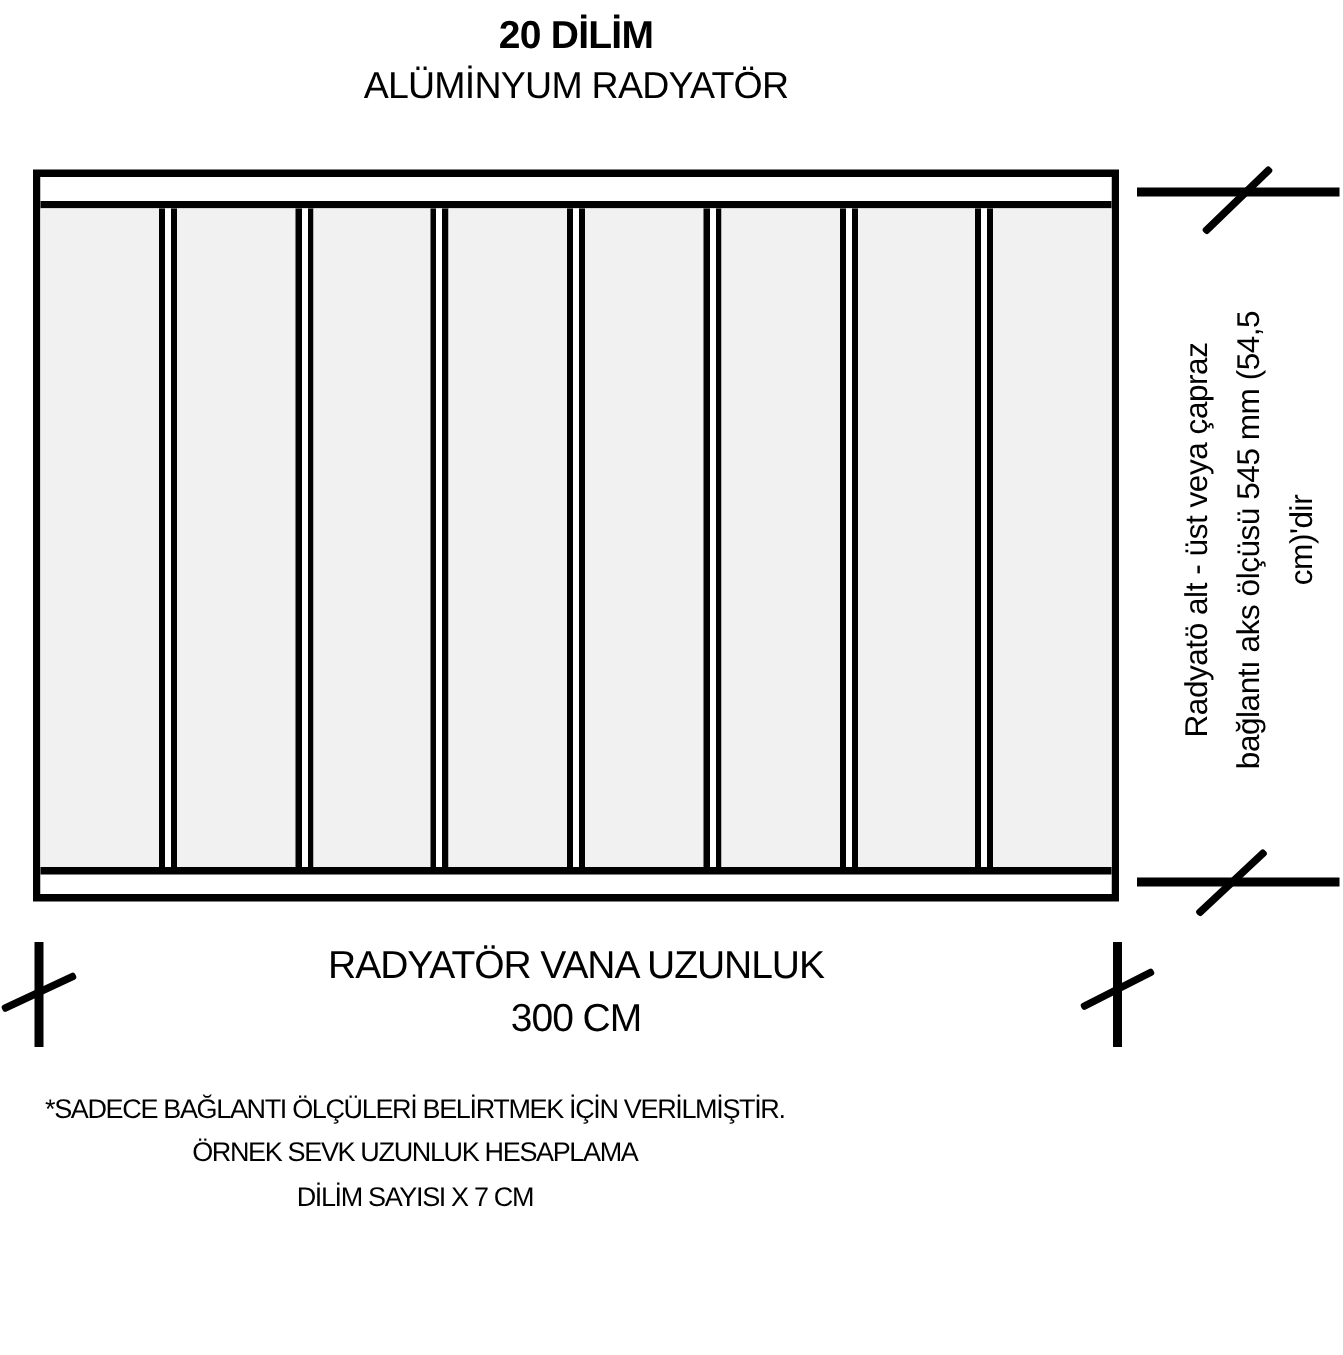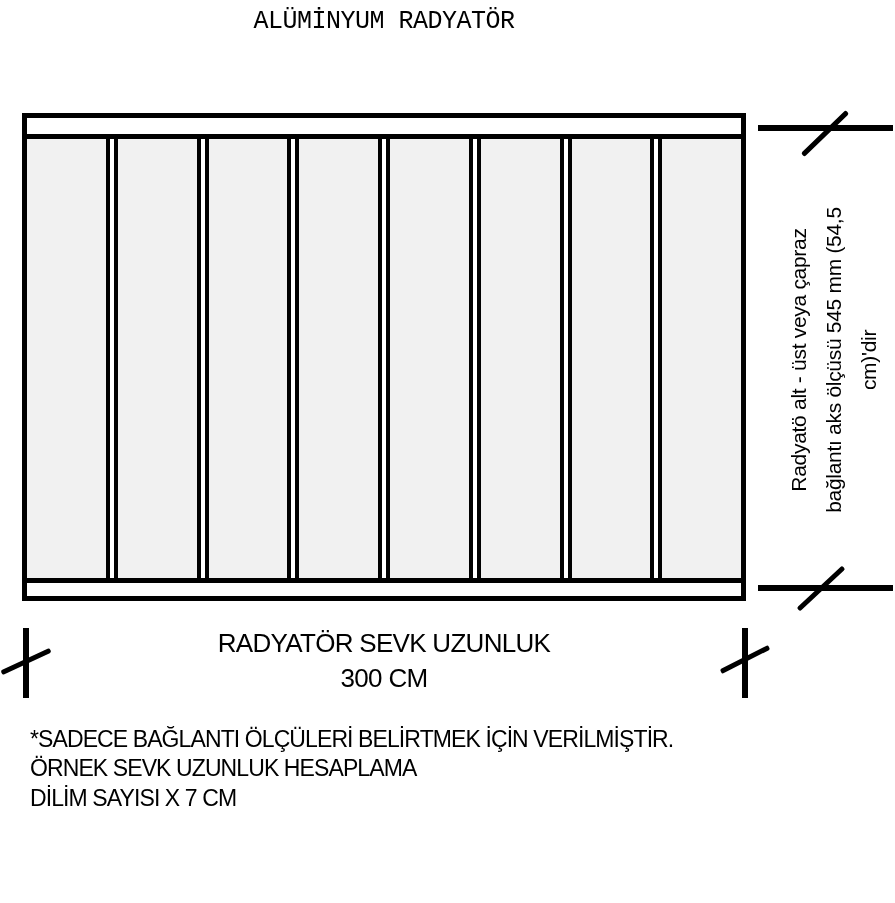--- a/index.html
+++ b/index.html
@@ -17,21 +17,21 @@
   }
 
   
   .titles {
     position: absolute;
     left: 22px; top: 5px;
     width: 724px;
     text-align: center;
   }
   .title-main { font-size: 26px; font-weight: bold; line-height: 36px; letter-spacing: -0.5px; }
-  .title-sub  { font-size: 25px; font-weight: normal; line-height: 33px; letter-spacing: -0.5px; font-family: Liberation Mono, monospace; }
+  .title-sub  { font-size: 25px; font-weight: normal; line-height: 33px; letter-spacing: -0.5px; }
 
   
   .radiator {
     position: absolute;
     left: 22px; top: 113px;
     width: 724px; height: 488px;
     border: 5px solid #000;
     box-sizing: border-box;
     background: #fff;
     display: flex;
@@ -76,32 +76,34 @@
     text-align: center;
     font-size: 26px;
     line-height: 35px;
     letter-spacing: -0.7px;
   }
 
   
   .notes {
     position: absolute;
     left: 30px; top: 725px;
-    font-size: 23px;
+    font-size: 18px;
     line-height: 29.3px;
     letter-spacing: -0.9px;
     white-space: nowrap;
+    text-align: center;
   }
 </style>
 </head>
 <body>
 
 <div id="canvas">
 
   <div class="titles">
+    <div class="title-main">20 DİLİM</div>
     <div class="title-sub">ALÜMİNYUM RADYATÖR</div>
   </div>
 
   <div class="radiator">
     <div class="collector top"></div>
     <div class="rad-body">
         <div class="section"></div>
         <div class="divider"></div>
         <div class="section"></div>
         <div class="divider"></div>
@@ -132,21 +134,21 @@
   <div class="dim-v" style="left:742px; top:628px; height:70px;"></div>
   <div class="slash" style="left:718px; top:657px; width:54px; transform:rotate(-27deg);"></div>
 
   <div class="side-label">
     <div>Radyatö alt - üst veya çapraz</div>
     <div>bağlantı aks ölçüsü 545 mm (54,5</div>
     <div>cm)'dir</div>
   </div>
 
   <div class="bottom-dim">
-    <div>RADYATÖR SEVK UZUNLUK</div>
+    <div>RADYATÖR VANA UZUNLUK</div>
     <div>300 CM</div>
   </div>
 
   <div class="notes">
     <div>*SADECE BAĞLANTI ÖLÇÜLERİ BELİRTMEK İÇİN VERİLMİŞTİR.</div>
     <div>ÖRNEK SEVK UZUNLUK HESAPLAMA</div>
     <div>DİLİM SAYISI X 7 CM</div>
   </div>
 
 </div>

